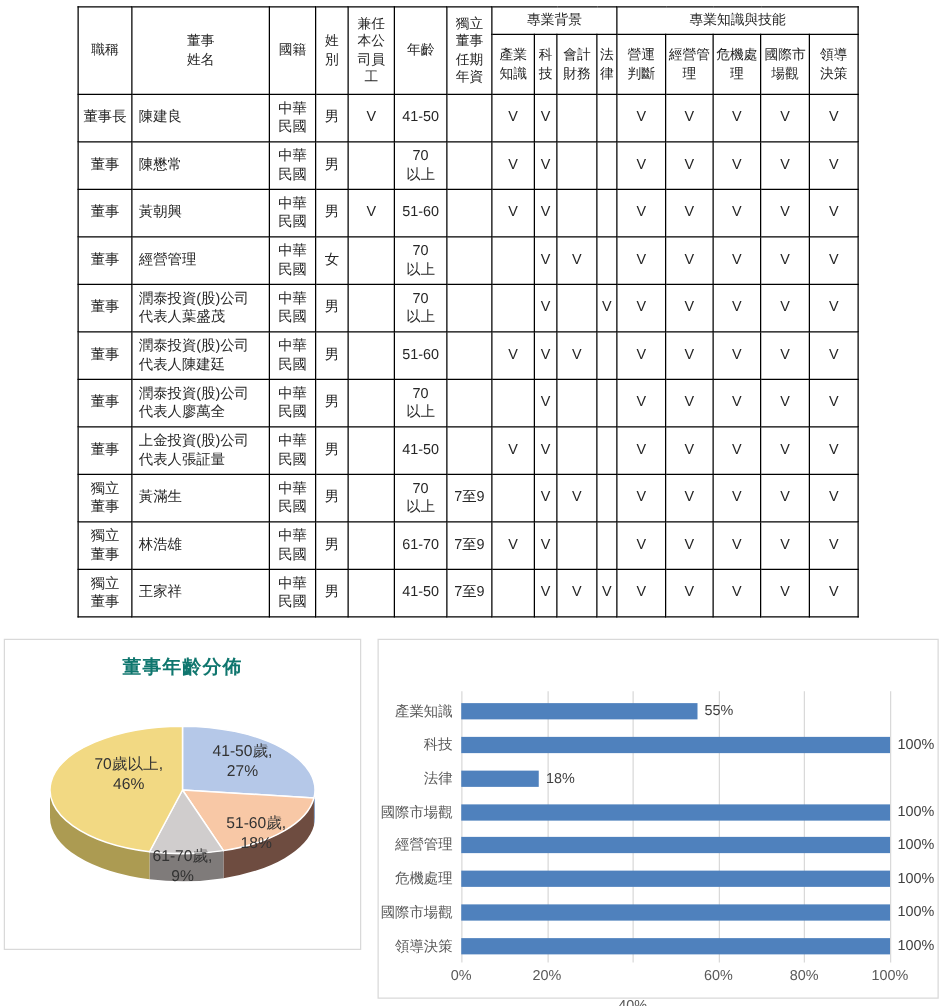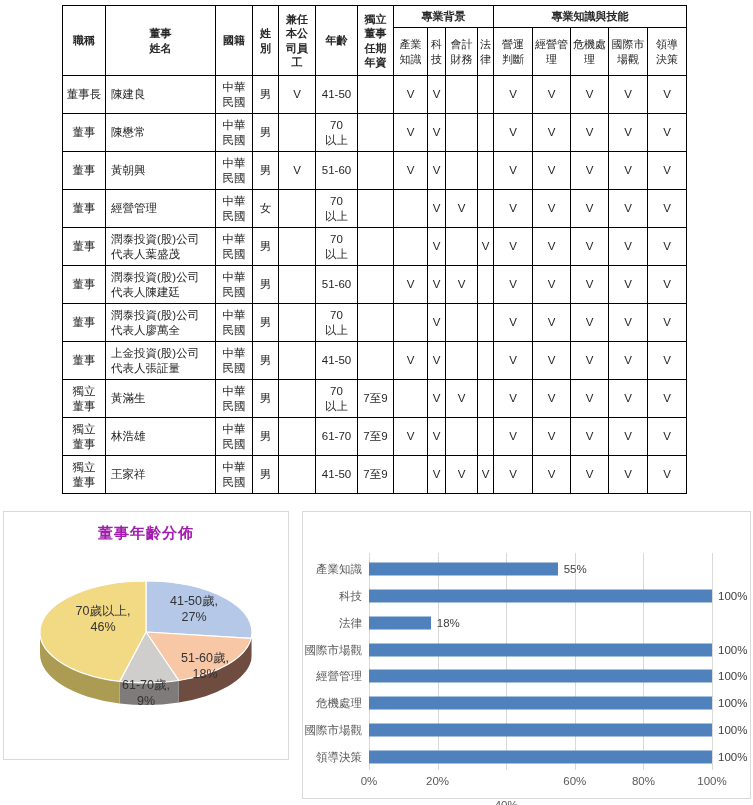--- a/index.html
+++ b/index.html
@@ -7,31 +7,31 @@
   .page{position:relative;width:753px;height:805px;background:#fff;overflow:hidden;color:#262626;}
 
   
   table.board{position:absolute;left:62px;top:5px;border-collapse:collapse;table-layout:fixed;}
   .board th,.board td{
     border:1px solid #000;padding:0;text-align:center;vertical-align:middle;
     font-weight:normal;white-space:pre-line;line-height:1.28;font-size:11.5px;color:#262626;
     overflow:hidden;
   }
   .board thead th{font-size:11px;}
-  .board tr.g th{height:21px;font-weight:bold;}
+  .board tr.g th{height:21px;}
   .board tr.s th{height:47px;}
   .board tbody td{height:37px;}
   .board td.name{text-align:left;padding-left:5px;margin-left:10px;}
 
   
   .panel{position:absolute;background:#fff;border:1px solid #d9d9d9;}
   #pie-panel{left:3px;top:511px;width:284px;height:247px;}
   #bar-panel{left:302px;top:511px;width:447px;height:286px;}
   .chart-title{position:absolute;top:12px;left:0;right:0;text-align:center;
-    font-size:15px;font-weight:600;color:#a21caf;letter-spacing:1px;}
+    font-size:15px;font-weight:600;color:#0f766e;letter-spacing:1px;}
   #pie-svg{position:absolute;left:0;top:28px;}
   .pie-label{font-size:12.5px;fill:#333;}
 
   
   #bar-rows{position:absolute;left:66px;right:38px;top:44px;bottom:28px;display:flex;flex-direction:column;}
   .grid{position:absolute;left:0;right:0;top:-3px;bottom:0;}
   .gridline{position:absolute;top:0;bottom:0;width:1px;background:#d9d9d9;}
   .bar-row{flex:1;position:relative;}
   .bar-label{position:absolute;right:calc(100% + 7px);top:50%;transform:translateY(-50%);
     white-space:nowrap;font-size:11.5px;color:#595959;}

